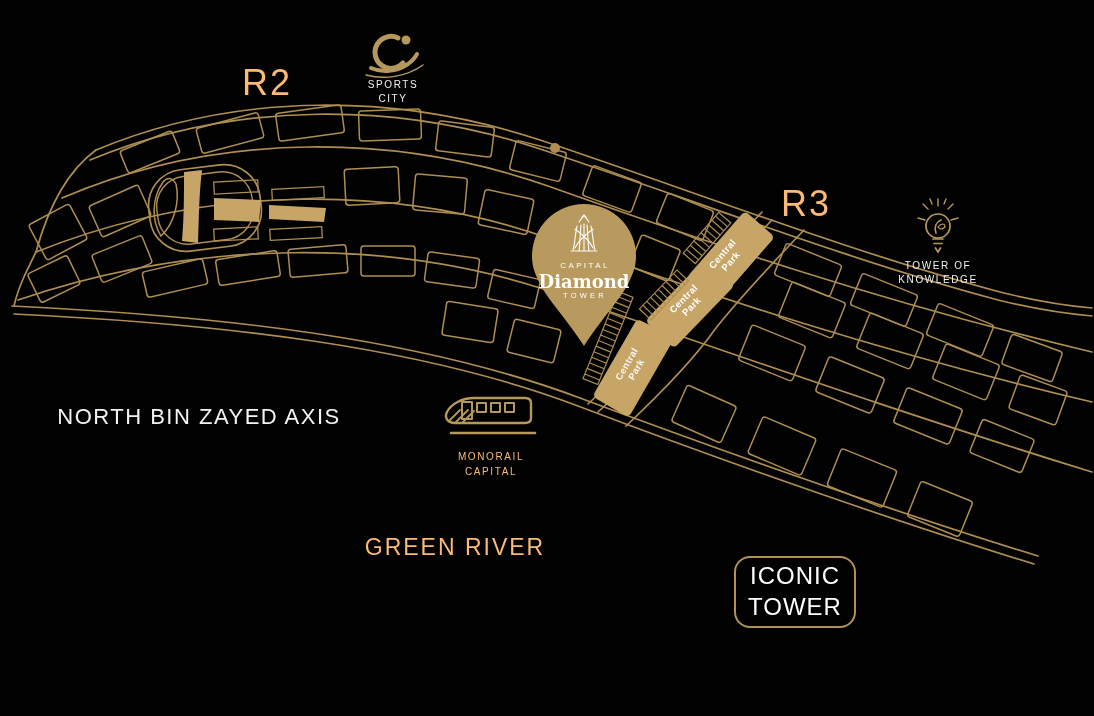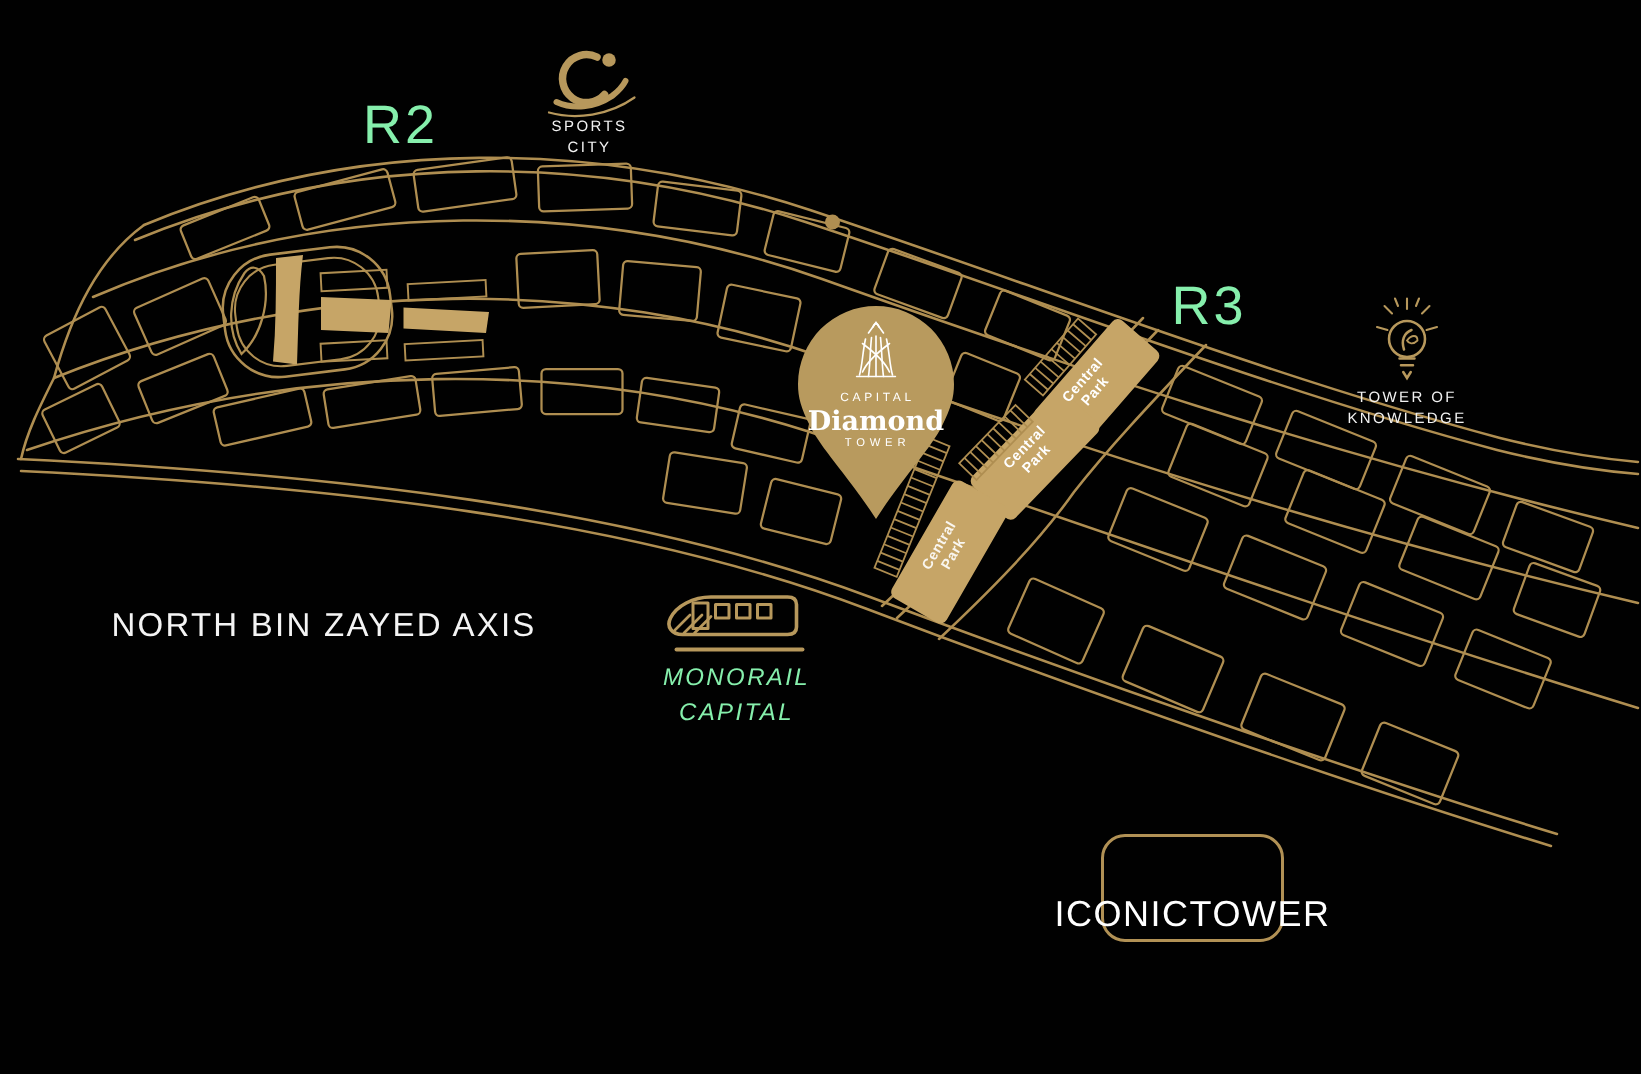--- a/index.html
+++ b/index.html
@@ -1,29 +1,29 @@
 <!DOCTYPE html>
 <html><head>
 <meta charset="utf-8">
 <style>
   html,body{margin:0;padding:0;background:#000;}
   #stage{position:relative;width:1094px;height:716px;background:#010101;overflow:hidden;
          font-family:"Liberation Sans", sans-serif;}
   #map-svg{position:absolute;left:0;top:0;}
-  .lbl{position:absolute;transform:translate(-50%,-50%);color:#86efac;white-space:nowrap;
+  .lbl{position:absolute;transform:translate(-50%,-50%);color:#fdba74;white-space:nowrap;
        text-align:center;font-weight:300;}
   .district{font-size:36px;letter-spacing:2px;}
   .district-sm{font-size:30px;letter-spacing:1px;}
   .caption{font-size:10px;letter-spacing:1.6px;line-height:1.4;font-weight:400;color:#f2f2f2;}
-  .caption-md{font-size:16px;letter-spacing:1.6px;line-height:1.45;font-style:italic;}
+  .caption-md{font-size:10px;letter-spacing:1.6px;line-height:1.45;}
   .road-lbl{font-size:22px;letter-spacing:1.5px;color:#f4f4f4;}
   .river-lbl{font-size:23px;letter-spacing:2px;}
   .iconic-box{position:absolute;left:734px;top:556px;width:118px;height:68px;
-      border:2px solid #b19155;border-radius:16px;display:flex;flex-direction:row;
-      align-items:flex-end;justify-content:center;color:#fff;font-size:24px;line-height:1.28;
+      border:2px solid #b19155;border-radius:16px;display:flex;flex-direction:column;
+      align-items:center;justify-content:center;color:#fff;font-size:24px;line-height:1.28;
       letter-spacing:1px;font-weight:300;}
   .park-lbl{position:absolute;color:#ffffff;font-size:9.5px;font-weight:700;line-height:1.15;
       text-align:center;letter-spacing:.4px;}
   .pin-txt{position:absolute;transform:translate(-50%,-50%);color:#fff;text-align:left;}
   .pin-capital{font-size:8px;letter-spacing:2.4px;font-weight:400;}
   .pin-name{font-family:"DejaVu Serif","Liberation Serif",serif;font-size:18px;font-weight:700;}
   .pin-tower{font-size:7.5px;letter-spacing:3.2px;font-weight:400;}
 </style>
 </head>
 <body>
@@ -181,27 +181,28 @@
   </div>
 
 
   <div class="lbl district" style="left:806px;top:204px">R3</div>
 
   <div class="lbl caption" style="left:938px;top:273px">
     <div>TOWER OF</div>
     <div>KNOWLEDGE</div>
   </div>
 
-  <div class="lbl road-lbl" style="left:216px;top:417px">NORTH BIN ZAYED AXIS</div>
+  <div class="lbl road-lbl" style="left:199px;top:417px">NORTH BIN ZAYED AXIS</div>
 
   <div class="lbl caption-md" style="left:491px;top:464px">
     <div>MONORAIL</div>
     <div>CAPITAL</div>
   </div>
 
+  <div class="lbl river-lbl" style="left:455px;top:547px">GREEN RIVER</div>
 
   <div class="iconic-box">
     <div>ICONIC</div>
     <div>TOWER</div>
   </div>
 
   <div class="park-lbl" style="left:727px;top:258px;transform:translate(-50%,-50%) rotate(-49deg)">
     <div>Central</div>
     <div>Park</div>
   </div>

